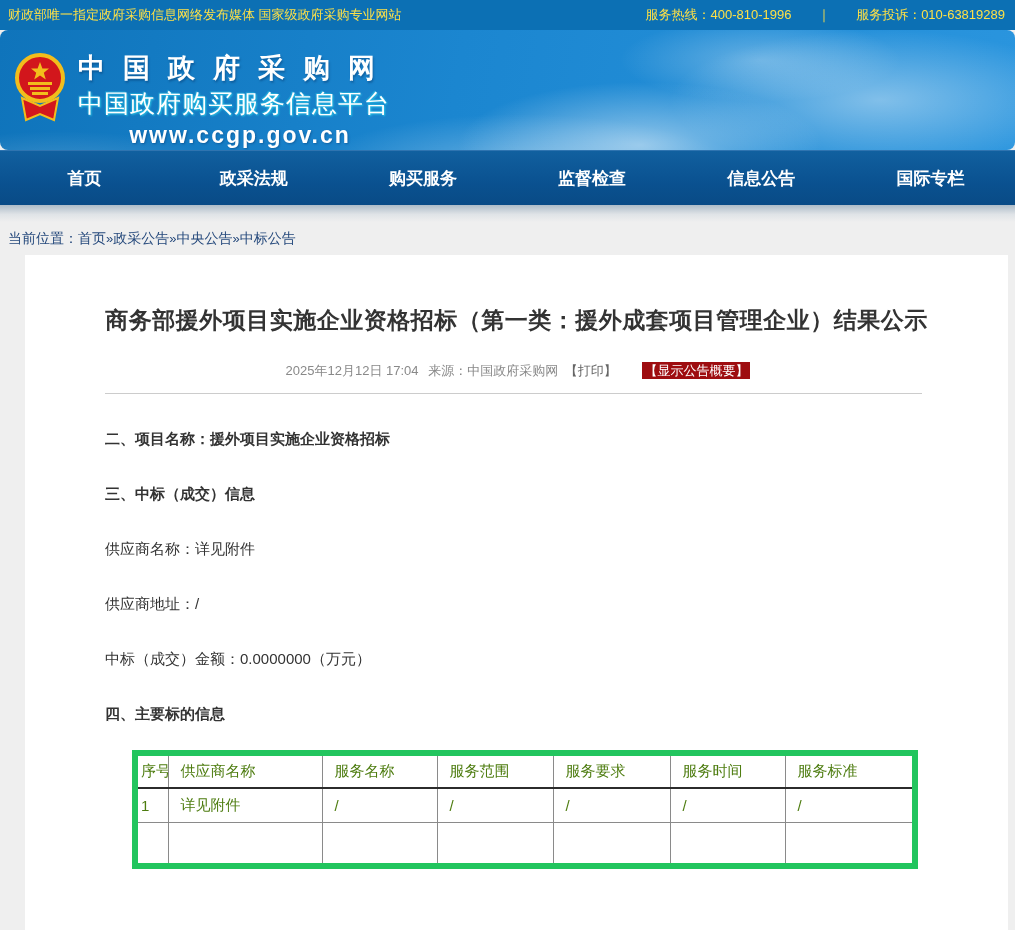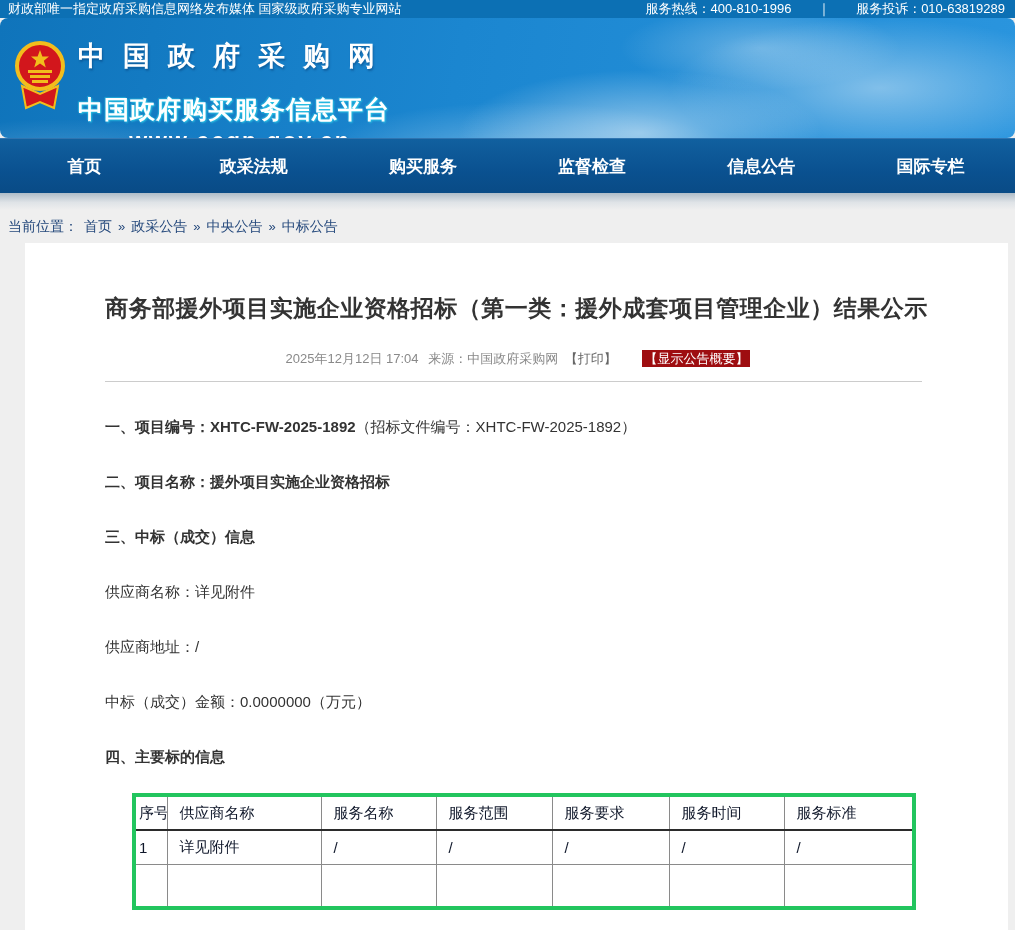--- a/index.html
+++ b/index.html
@@ -4,21 +4,21 @@
 <style>
   * { margin:0; padding:0; box-sizing:border-box; }
   html,body { width:1015px; }
   body {
     font-family:"Liberation Sans","DejaVu Sans",sans-serif;
     background:#efefef; width:1015px; height:930px; overflow:hidden;
     position:relative;
   }
   
   .topbar {
-    height:18px; background:#0c70b4; color:#ffffff;
+    height:30px; background:#0c70b4; color:#fde047;
     display:flex; justify-content:space-between; align-items:center;
     padding:0 8px; font-size:13px;
   }
   .topbar .right { display:flex; gap:26px; align-items:center; padding-right:2px; }
   
   .banner {
     height:120px; position:relative; overflow:hidden;
     background:
       radial-gradient(ellipse 260px 90px at 640px 115px, rgba(255,255,255,.50), rgba(255,255,255,0) 70%),
       radial-gradient(ellipse 300px 100px at 880px 70px,  rgba(255,255,255,.42), rgba(255,255,255,0) 70%),
@@ -29,42 +29,42 @@
     border-radius: 8px;
   }
   .banner-inner { display:flex; align-items:flex-start; padding:20px 0 0 14px; }
   .emblem { flex:0 0 auto; margin-right:12px; }
   .site-titles { width:324px; color:#fff; }
   .site-name {
     font-size:27px; font-weight:bold; letter-spacing:18px; white-space:nowrap;
     text-shadow:1px 2px 2px rgba(0,40,90,.35);
   }
   .site-sub {
-    font-size:25px; font-weight:bold; letter-spacing:1px; white-space:nowrap; margin-top:19px;
+    font-size:25px; font-weight:normal; letter-spacing:1px; white-space:nowrap; margin-top:1px;
     text-shadow:1px 1px 2px rgba(45,210,235,.9), -1px -1px 1px rgba(45,210,235,.5);
   }
   .site-url {
     font-size:23px; font-weight:bold; letter-spacing:2px; text-align:center; margin-top:2px;
     text-shadow:1px 1px 2px rgba(0,40,90,.35);
   }
   
   .nav {
     height:55px; background:linear-gradient(180deg,#11609f 0%, #0a5190 60%, #094b86 100%);
     border-top:1px solid #2f74b0;
     display:flex;
   }
   .nav a {
     flex:1 1 0; display:flex; align-items:center; justify-content:center;
     color:#fff; font-size:17px; font-weight:bold; text-decoration:none; cursor:pointer;
   }
   .nav-shadow { height:17px; background:linear-gradient(180deg,#aebcc8 0%, #dfe3e7 55%, #efefef 100%); }
   
   .breadcrumb {
     height:33px; display:flex; align-items:center; padding-left:8px;
-    font-size:14px; color:#25497c; background:#efefef; gap:6px;
+    font-size:14px; color:#25497c; background:#efefef; 
   }
   .breadcrumb a { color:#25497c; text-decoration:none; cursor:pointer; }
   .breadcrumb .sep { color:#25497c; font-size:13px; }
   
   .panel {
     margin-left:25px; width:983px; min-height:675px; background:#fff; padding-bottom:20px;
   }
   .article-title {
     padding-top:50px; text-align:center; font-size:23px; font-weight:bold; color:#333;
     letter-spacing:.5px;
@@ -77,21 +77,21 @@
   .meta .badge {
     background:#9e0d10; color:#fff; padding:1px 2px; margin-left:22px; cursor:pointer; text-decoration:none;
   }
   .rule { border:none; border-top:1px solid #ccc; margin:13px 86px 0 80px; }
   .content { padding:0 86px 0 80px; color:#333; font-size:15px; }
   .content p { margin-top:34px; line-height:21px; }
   .content p strong { font-weight:bold; }
   
   .info-table {
     border-collapse:collapse; margin:26px 0 0 27px; width:780px;
-    border:4px solid #22c55e; table-layout:fixed; font-size:15px; color:#0f172a;
+    border:6px solid #22c55e; table-layout:fixed; font-size:15px; color:#4d7c0f;
   }
   .info-table th, .info-table td {
     border:1px solid #8a8a8a; font-weight:normal; text-align:left;
     padding:0 4px 0 12px; overflow:hidden; white-space:nowrap;
   }
   .info-table th:first-child, .info-table td:first-child { padding-left:3px; }
   .info-table thead tr { height:35px; }
   .info-table thead th { border-bottom:2px solid #2b2b2b; }
   .info-table tbody tr.r0 { height:34px; }
   .info-table tbody tr.r1 { height:44px; }
@@ -155,21 +155,20 @@
   <div class="meta">
     <span>2025年12月12日 17:04</span>
     <span>来源：中国政府采购网</span>
     <a class="print">【打印】</a>
     <a class="badge">【显示公告概要】</a>
   </div>
 
   <hr class="rule">
 
   <div class="content">
-    <p><strong>一、项目编号：XHTC-FW-2025-1892</strong><span>（招标文件编号：XHTC-FW-2025-1892）</span></p>
     <p><strong>二、项目名称：援外项目实施企业资格招标</strong><span></span></p>
     <p><strong>三、中标（成交）信息</strong><span></span></p>
     <p><strong></strong><span>供应商名称：详见附件</span></p>
     <p><strong></strong><span>供应商地址：/</span></p>
     <p><strong></strong><span>中标（成交）金额：0.0000000（万元）</span></p>
     <p><strong>四、主要标的信息</strong><span></span></p>
 
     <table class="info-table">
       <colgroup>
         <col style="width:33px">

